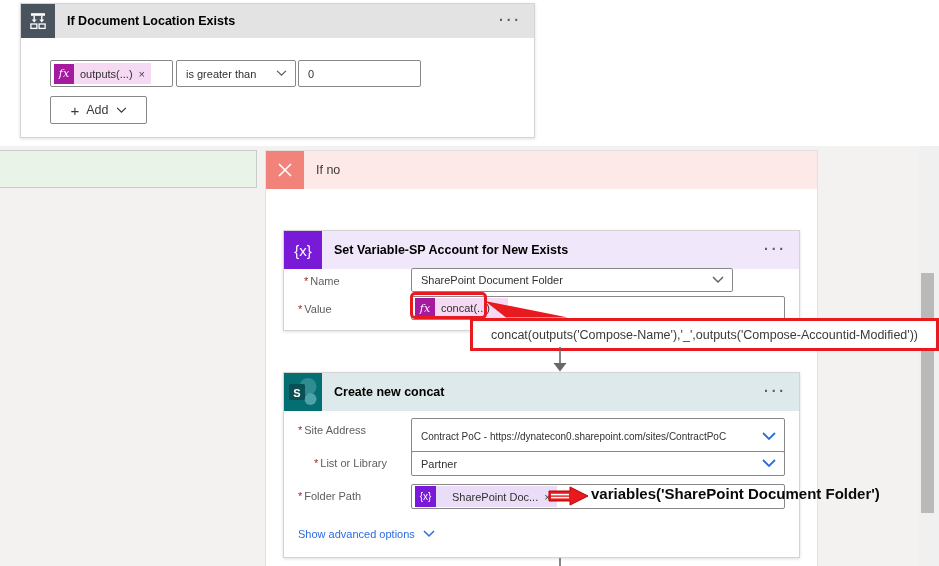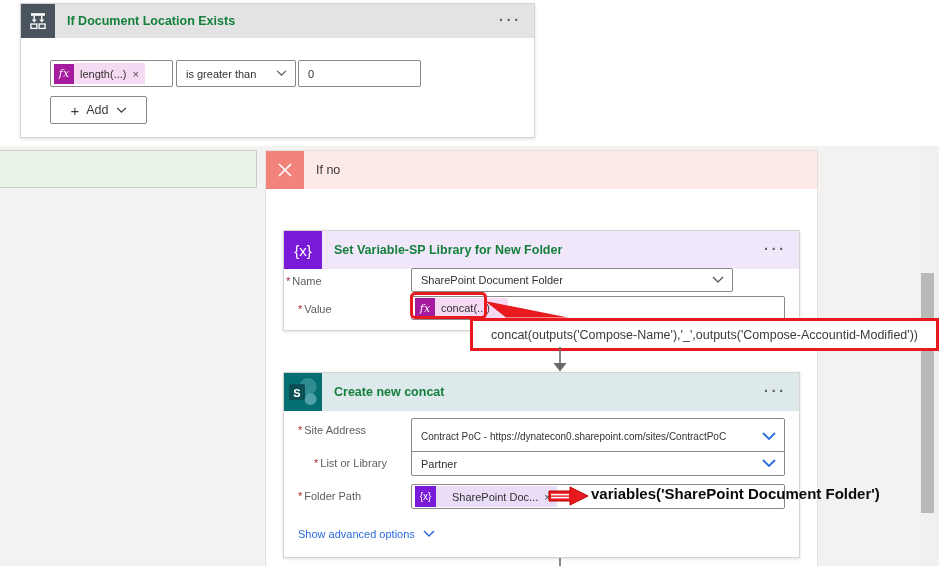--- a/index.html
+++ b/index.html
@@ -7,21 +7,21 @@
     position:relative; width:939px; height:566px; overflow:hidden;
     background:#f3f2f1; font-family:"Liberation Sans","DejaVu Sans",sans-serif;
     -webkit-font-smoothing:antialiased;
   }
   .top-band{position:absolute;left:0;top:0;width:939px;height:146px;background:#ffffff;}
 
   
   .card{position:absolute;background:#fff;border:1px solid #d6d4d2;box-shadow:0 1px 3px rgba(0,0,0,.13);box-sizing:border-box;}
   .card-header{position:absolute;top:0;left:0;right:0;display:flex;align-items:center;}
   .icon-tile{flex:none;display:flex;align-items:center;justify-content:center;color:#fff;}
-  .card-title{margin-left:12px;font-size:12.5px;font-weight:bold;color:#15803d;white-space:nowrap;}
+  .card-title{margin-left:12px;font-size:12.5px;font-weight:bold;color:#000000;white-space:nowrap;}
   .menu-dots{position:absolute;right:12px;top:50%;transform:translateY(-56%);color:#5c5c5c;font-size:14px;font-weight:bold;letter-spacing:3px;cursor:pointer;}
 
   .field-label{position:absolute;font-size:11px;color:#605e5c;white-space:nowrap;}
   .req{color:#a4262c;margin-right:2px;}
   .inputbox{position:absolute;background:#fff;border:1px solid #8a8886;border-radius:2px;display:flex;align-items:center;font-size:11px;color:#323130;box-sizing:border-box;}
   .inputbox .val{padding-left:9px;white-space:nowrap;overflow:hidden;}
   .inputbox .chev{margin-left:auto;padding-right:8px;display:flex;align-items:center;}
   .smalltext .val{font-size:10px;}
 
   .token{display:flex;align-items:center;margin-left:3px;height:21px;border-radius:7px;}
@@ -70,21 +70,21 @@
         </svg>
       </div>
       <span class="card-title">If Document Location Exists</span>
       <span class="menu-dots">···</span>
     </div>
 
     <div class="inputbox" style="left:29px;top:56px;width:123px;height:27px;">
       <span class="token">
         <span class="badge badge-fx">fx</span>
         <span class="chipbody chip-pink">
-          <span>length(...)</span>
+          <span>outputs(...)</span>
           <span class="chip-x">×</span>
         </span>
       </span>
     </div>
 
     <div class="inputbox" style="left:155px;top:56px;width:120px;height:27px;">
       <span class="val">is greater than</span>
       <span class="chev">
         <svg width="11" height="7" viewBox="0 0 12 8">
             <path d="M1 1 L6 6 L11 1" fill="none" stroke="#5c5c5c" stroke-width="1.4"></path>
@@ -116,25 +116,25 @@
             <path d="M2 2 L14 14 M14 2 L2 14" stroke="#fff" stroke-width="1.6"></path>
           </svg>
       </div>
       <span class="ifno-title">If no</span>
     </div>
   </div>
 
   <div class="card" style="left:283px;top:230px;width:517px;height:101px;">
     <div class="card-header" style="height:38px;background:#f0e7fa;">
       <div class="icon-tile" style="width:38px;height:38px;background:#7a1ad9;font-size:15px;">{x}</div>
-      <span class="card-title">Set Variable-SP Library for New Folder</span>
+      <span class="card-title">Set Variable-SP Account for New Exists</span>
       <span class="menu-dots">···</span>
     </div>
 
-    <span class="field-label" style="left:2px;top:44px;"><span class="req">*</span><span>Name</span></span>
+    <span class="field-label" style="left:20px;top:44px;"><span class="req">*</span><span>Name</span></span>
     <div class="inputbox" style="left:127px;top:37px;width:322px;height:24px;">
       <span class="val">SharePoint Document Folder</span>
       <span class="chev">
         <svg width="12" height="8" viewBox="0 0 12 8">
             <path d="M1 1 L6 6 L11 1" fill="none" stroke="#5c5c5c" stroke-width="1.4"></path>
           </svg>
       </span>
     </div>
 
     <span class="field-label" style="left:14px;top:72px;"><span class="req">*</span><span>Value</span></span>

